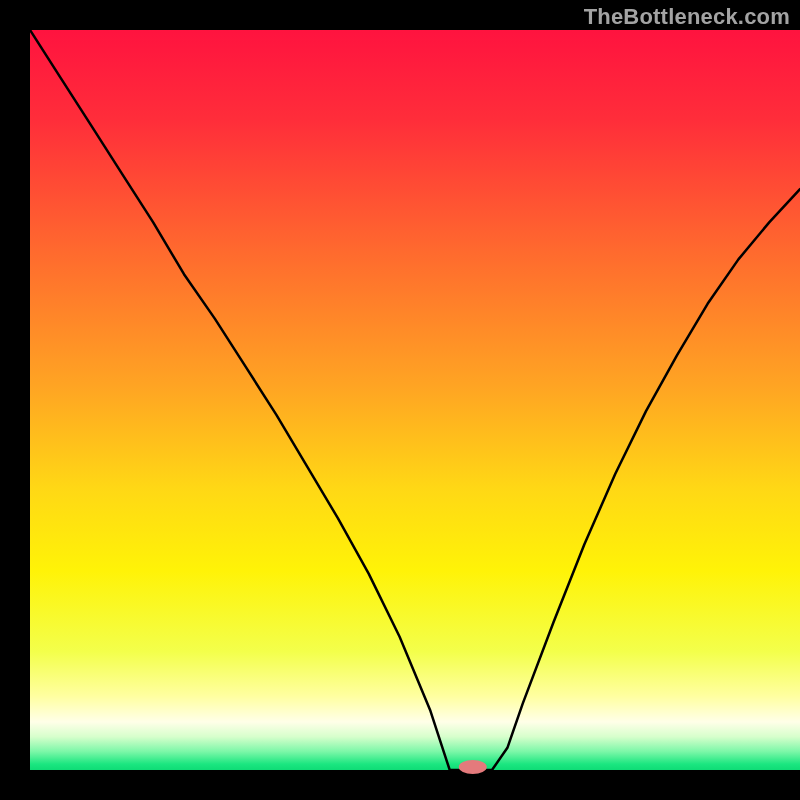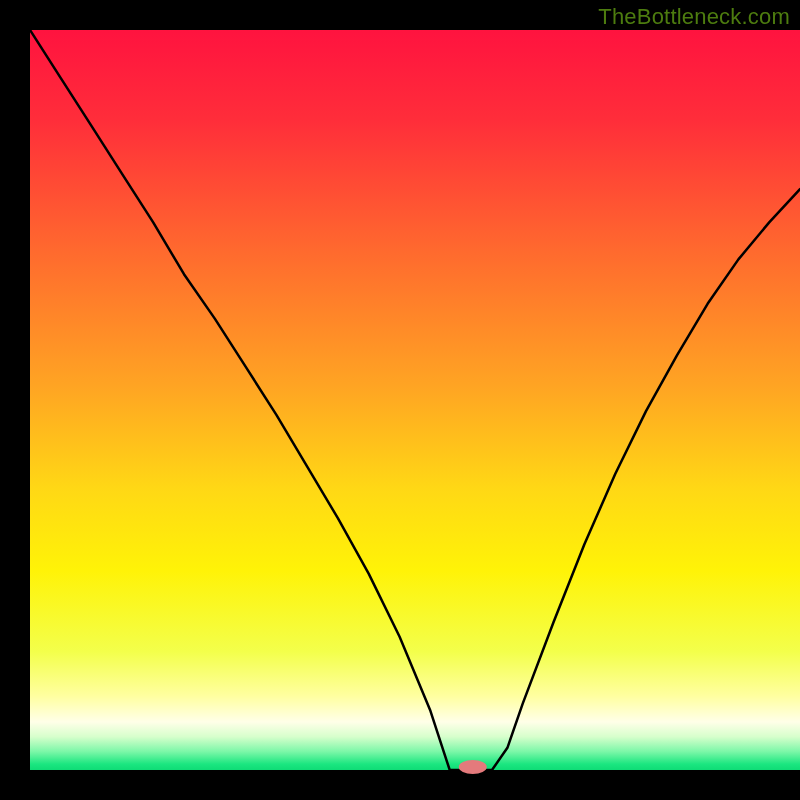--- a/index.html
+++ b/index.html
@@ -14,23 +14,23 @@
   .frame {
     position: relative;
     width: 800px;
     height: 800px;
     background: #000;
   }
   .watermark {
     position: absolute;
     top: 4px;
     right: 10px;
-    color: #4d7c0f;
+    color: #a3a3a3;
     font-size: 22px;
-    font-weight: 400;
+    font-weight: 700;
     letter-spacing: 0.2px;
     z-index: 3;
   }
   svg {
     position: absolute;
     top: 0;
     left: 0;
     width: 800px;
     height: 800px;
   }

